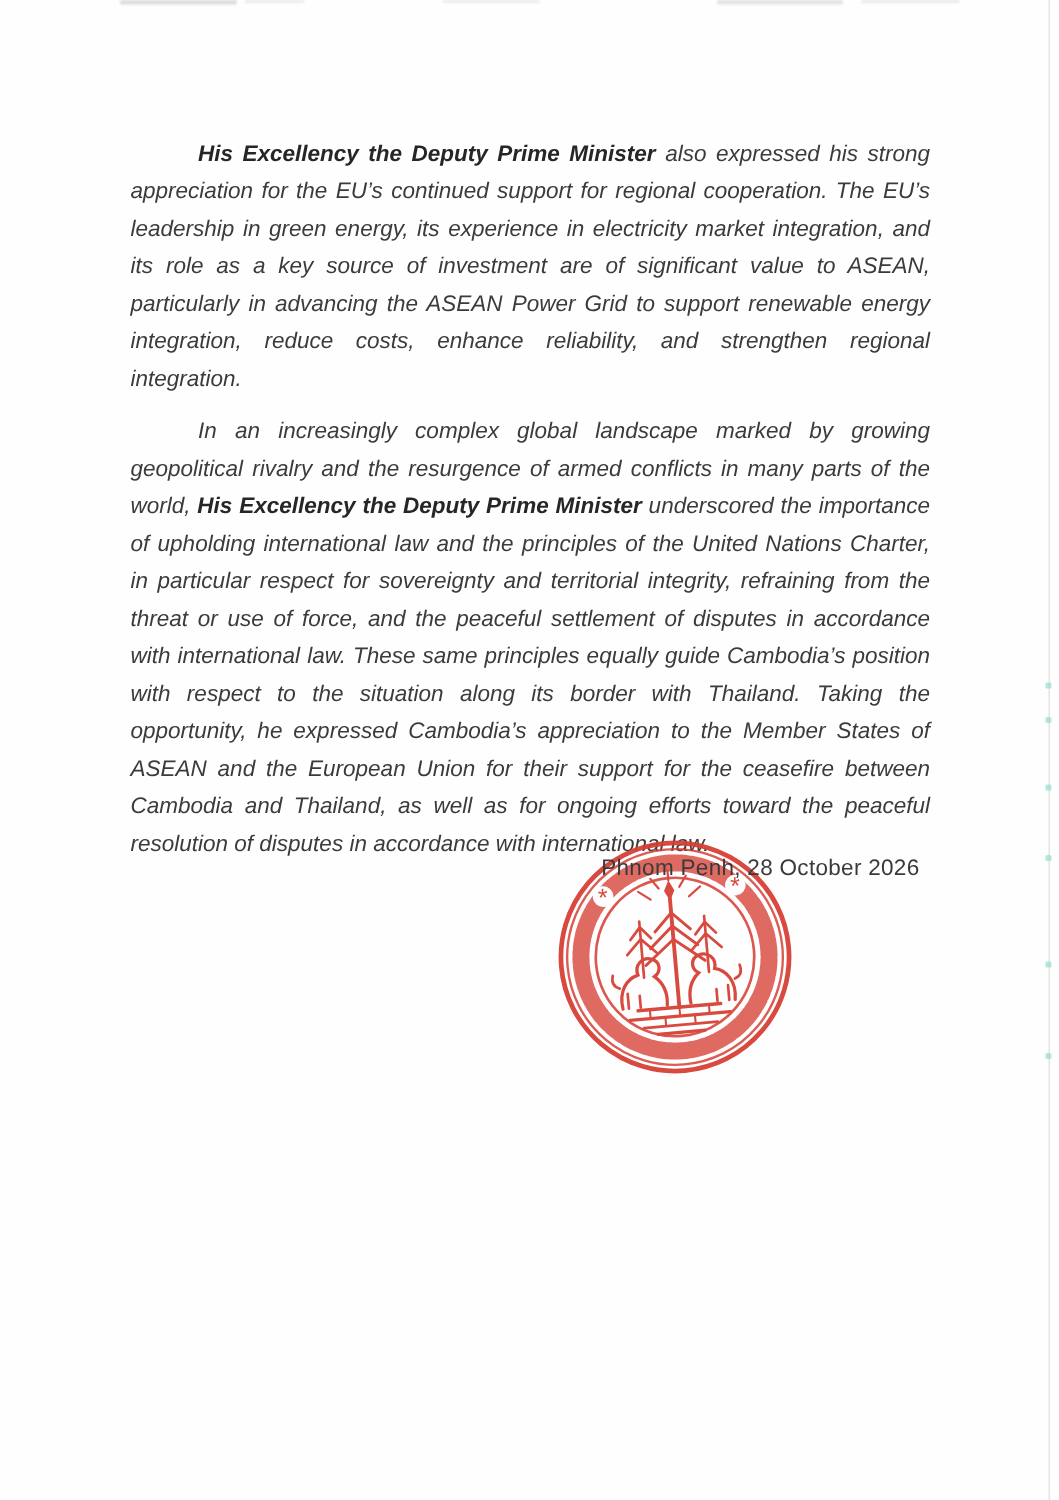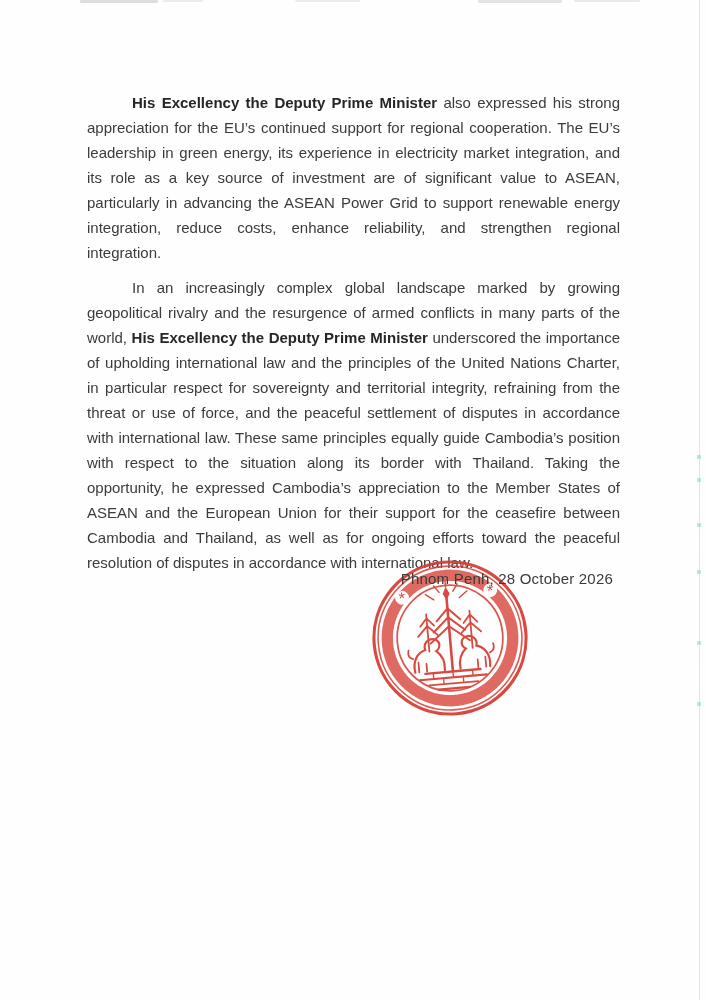--- a/index.html
+++ b/index.html
@@ -5,20 +5,21 @@
   html,body{margin:0;padding:0;background:#ffffff;}
   .page{
     position:relative;width:706px;height:1000px;background:#fefefe;
     overflow:hidden;font-family:"Liberation Sans","DejaVu Sans",sans-serif;
   }
   
   .doc-body{
     position:absolute;left:87px;top:90px;width:533px;
     font-size:15px;line-height:25px;color:#3b3b3b;
     text-align:justify;
+    font-style:italic;
   }
   .doc-body p.para{margin:0 0 10px 0;text-indent:45px;}
   .doc-body .bold{font-weight:700;color:#262626;}
   
   .dateline{
     position:absolute;top:570px;right:93px;z-index:3;
     font-size:15px;color:#3a3a3a;letter-spacing:.2px;
   }
   
   .seal{

